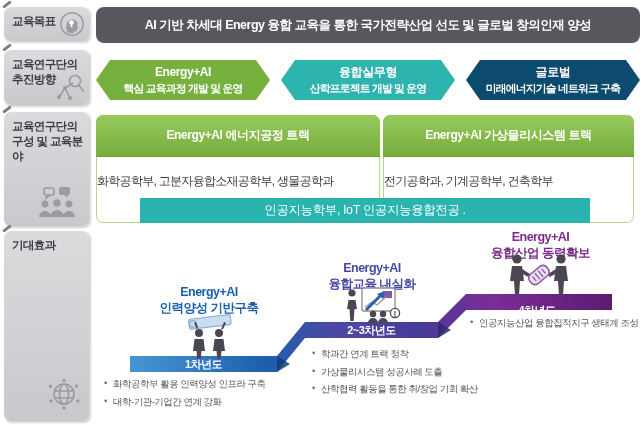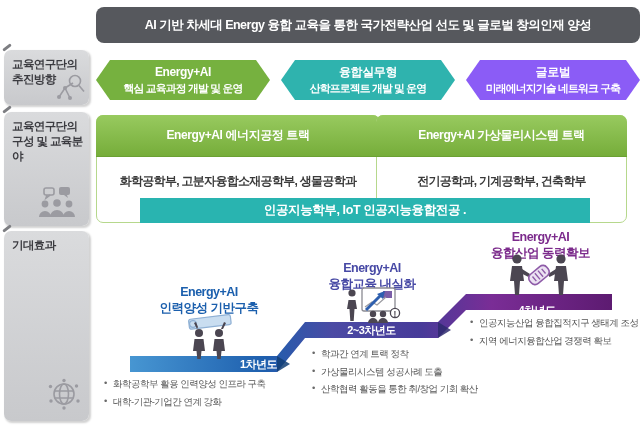--- a/index.html
+++ b/index.html
@@ -45,56 +45,56 @@
     position:absolute; left:96px; top:60px; width:544px; height:40px;
     display:flex; gap:11px;
   }
   .dir {
     flex:1; color:#fff; display:flex; flex-direction:column;
     align-items:center; justify-content:center; line-height:1.32;
     clip-path:polygon(14px 0, calc(100% - 14px) 0, 100% 50%, calc(100% - 14px) 100%, 14px 100%, 0 50%);
   }
   .dir.d0 { background:#76b13f; }
   .dir.d1 { background:#2fb3ae; }
-  .dir.d2 { background:#8b5cf6; }
+  .dir.d2 { background:#0c4a6e; }
   .dir .l1 { font-weight:bold; font-size:12px; letter-spacing:-0.4px; }
   .dir .l2 { font-weight:bold; font-size:10.8px; letter-spacing:-0.8px; }
   
   .tracks { position:absolute; left:96px; top:115px; width:544px; height:113px; }
   .track {
     position:absolute; top:0; height:108px; background:#fff;
     border:1px solid #b6d88c; border-radius:7px;
   }
   .track.tleft  { left:0;     width:284px; }
-  .track.tright { left:280px; width:251px; }
+  .track.tright { left:287px; width:251px; }
   .track-head {
     height:42px; margin:-1px -1px 4px -1px; border-radius:7px 7px 0 0;
     background:linear-gradient(180deg,#98ca5f 0%,#76ad3a 100%);
     color:#fff; font-weight:bold; font-size:12px; letter-spacing:-0.4px;
     display:flex; align-items:center; justify-content:center;
     border-bottom:1px solid #6ba133;
   }
   .track-depts {
-    margin-top:16px; text-align:center; font-weight:bold; font-size:12px;
+    margin-top:16px; text-align:left; font-weight:normal; font-size:12px;
     color:#3a3a3a; letter-spacing:-0.7px;
   }
   .shared-bar {
     position:absolute; left:44px; top:83px; width:450px; height:25px;
-    background:#29b4b0; color:#fff; font-weight:bold; font-size:12.5px;
+    background:#29b4b0; color:#fff; font-weight:normal; font-size:12.5px;
     display:flex; align-items:center; justify-content:center; z-index:3;
     letter-spacing:-0.4px;
   }
   
   .roadmap { position:absolute; left:96px; top:228px; width:544px; height:197px; }
   .roadmap svg.ribbon { position:absolute; left:0; top:0; }
   .year {
     position:absolute; color:#fff; font-weight:bold; font-size:11px;
     text-align:center; letter-spacing:-0.5px;
   }
-  #year-0 { left:34px;  top:129px; width:147px;text-align:right; }
+  #year-0 { left:34px;  top:129px; width:147px; }
   #year-1 { left:209px; top:95px;  width:133px; }
   #year-2 { left:366px; top:67px;  width:150px;margin-top:8px; }
   .step-title {
     position:absolute; text-align:center; font-weight:bold; font-size:12.5px;
     line-height:1.28; white-space:pre-line; letter-spacing:-0.5px;
   }
   #stitle-0 { left:28px;  top:56px; width:170px; color:#1b5fad; }
   #stitle-1 { left:196px; top:32px; width:160px; color:#4749a5; }
   #stitle-2 { left:362px; top:1px;  width:165px; color:#7c2b8c; }
   .sicon { position:absolute; }
@@ -107,20 +107,29 @@
   #bullets-0 { left:8px;   top:150px; }
   #bullets-1 { left:216px; top:120px; }
   #bullets-2 { left:374px; top:89px;  }
   .dark { fill:#4b4651; }
 </style>
 </head>
 <body>
 
 <div class="stage">
 
+  <div class="side" id="side-0">
+    <div class="lbl">교육목표</div>
+    <svg width="28" height="28" viewBox="0 0 30 30">
+      <circle class="gicon" cx="15" cy="15" r="12" fill="#fff"></circle>
+      <path class="gfill" d="M10 24c-1-5-2-9 1-12 2.5-2.6 7-2.6 9 0 1.3 1.8 1.2 3.8.3 5.3l1.7 2.2-2 .7.2 2.4-3.6.4-.4 1.8z"></path>
+      <circle cx="14.5" cy="13.5" r="2.6" fill="#fff"></circle>
+      <rect x="13.6" y="16" width="1.8" height="2.4" fill="#fff"></rect>
+    </svg>
+  </div>
 
   <div class="side" id="side-1">
     <div class="lbl">교육연구단의
 추진방향</div>
     <svg width="32" height="30" viewBox="0 0 32 30">
       <circle class="gfill" cx="5" cy="24" r="2"></circle>
       <circle class="gfill" cx="11" cy="15" r="2"></circle>
       <circle class="gfill" cx="16" cy="25" r="2"></circle>
       <path class="gicon" d="M5 24l6-9 5 10M11 15l8-5"></path>
       <circle class="gicon" cx="21" cy="8" r="5.5" fill="#fff"></circle>
@@ -256,17 +265,16 @@
       <div class="bi">화학공학부 활용 인력양성 인프라 구축</div>
       <div class="bi">대학-기관-기업간 연계 강화</div>
     </div>
     <div class="bullets" id="bullets-1">
       <div class="bi">학과간 연계 트랙 정착</div>
       <div class="bi">가상물리시스템 성공사례 도출</div>
       <div class="bi">산학협력 활동을 통한 취/창업 기회 확산</div>
     </div>
     <div class="bullets" id="bullets-2">
       <div class="bi">인공지능산업 융합집적지구 생태계 조성</div>
-      <div class="bi">지역 에너지융합산업 경쟁력 확보</div>
     </div>
   </div>
 
 </div>
 
 </body></html>

